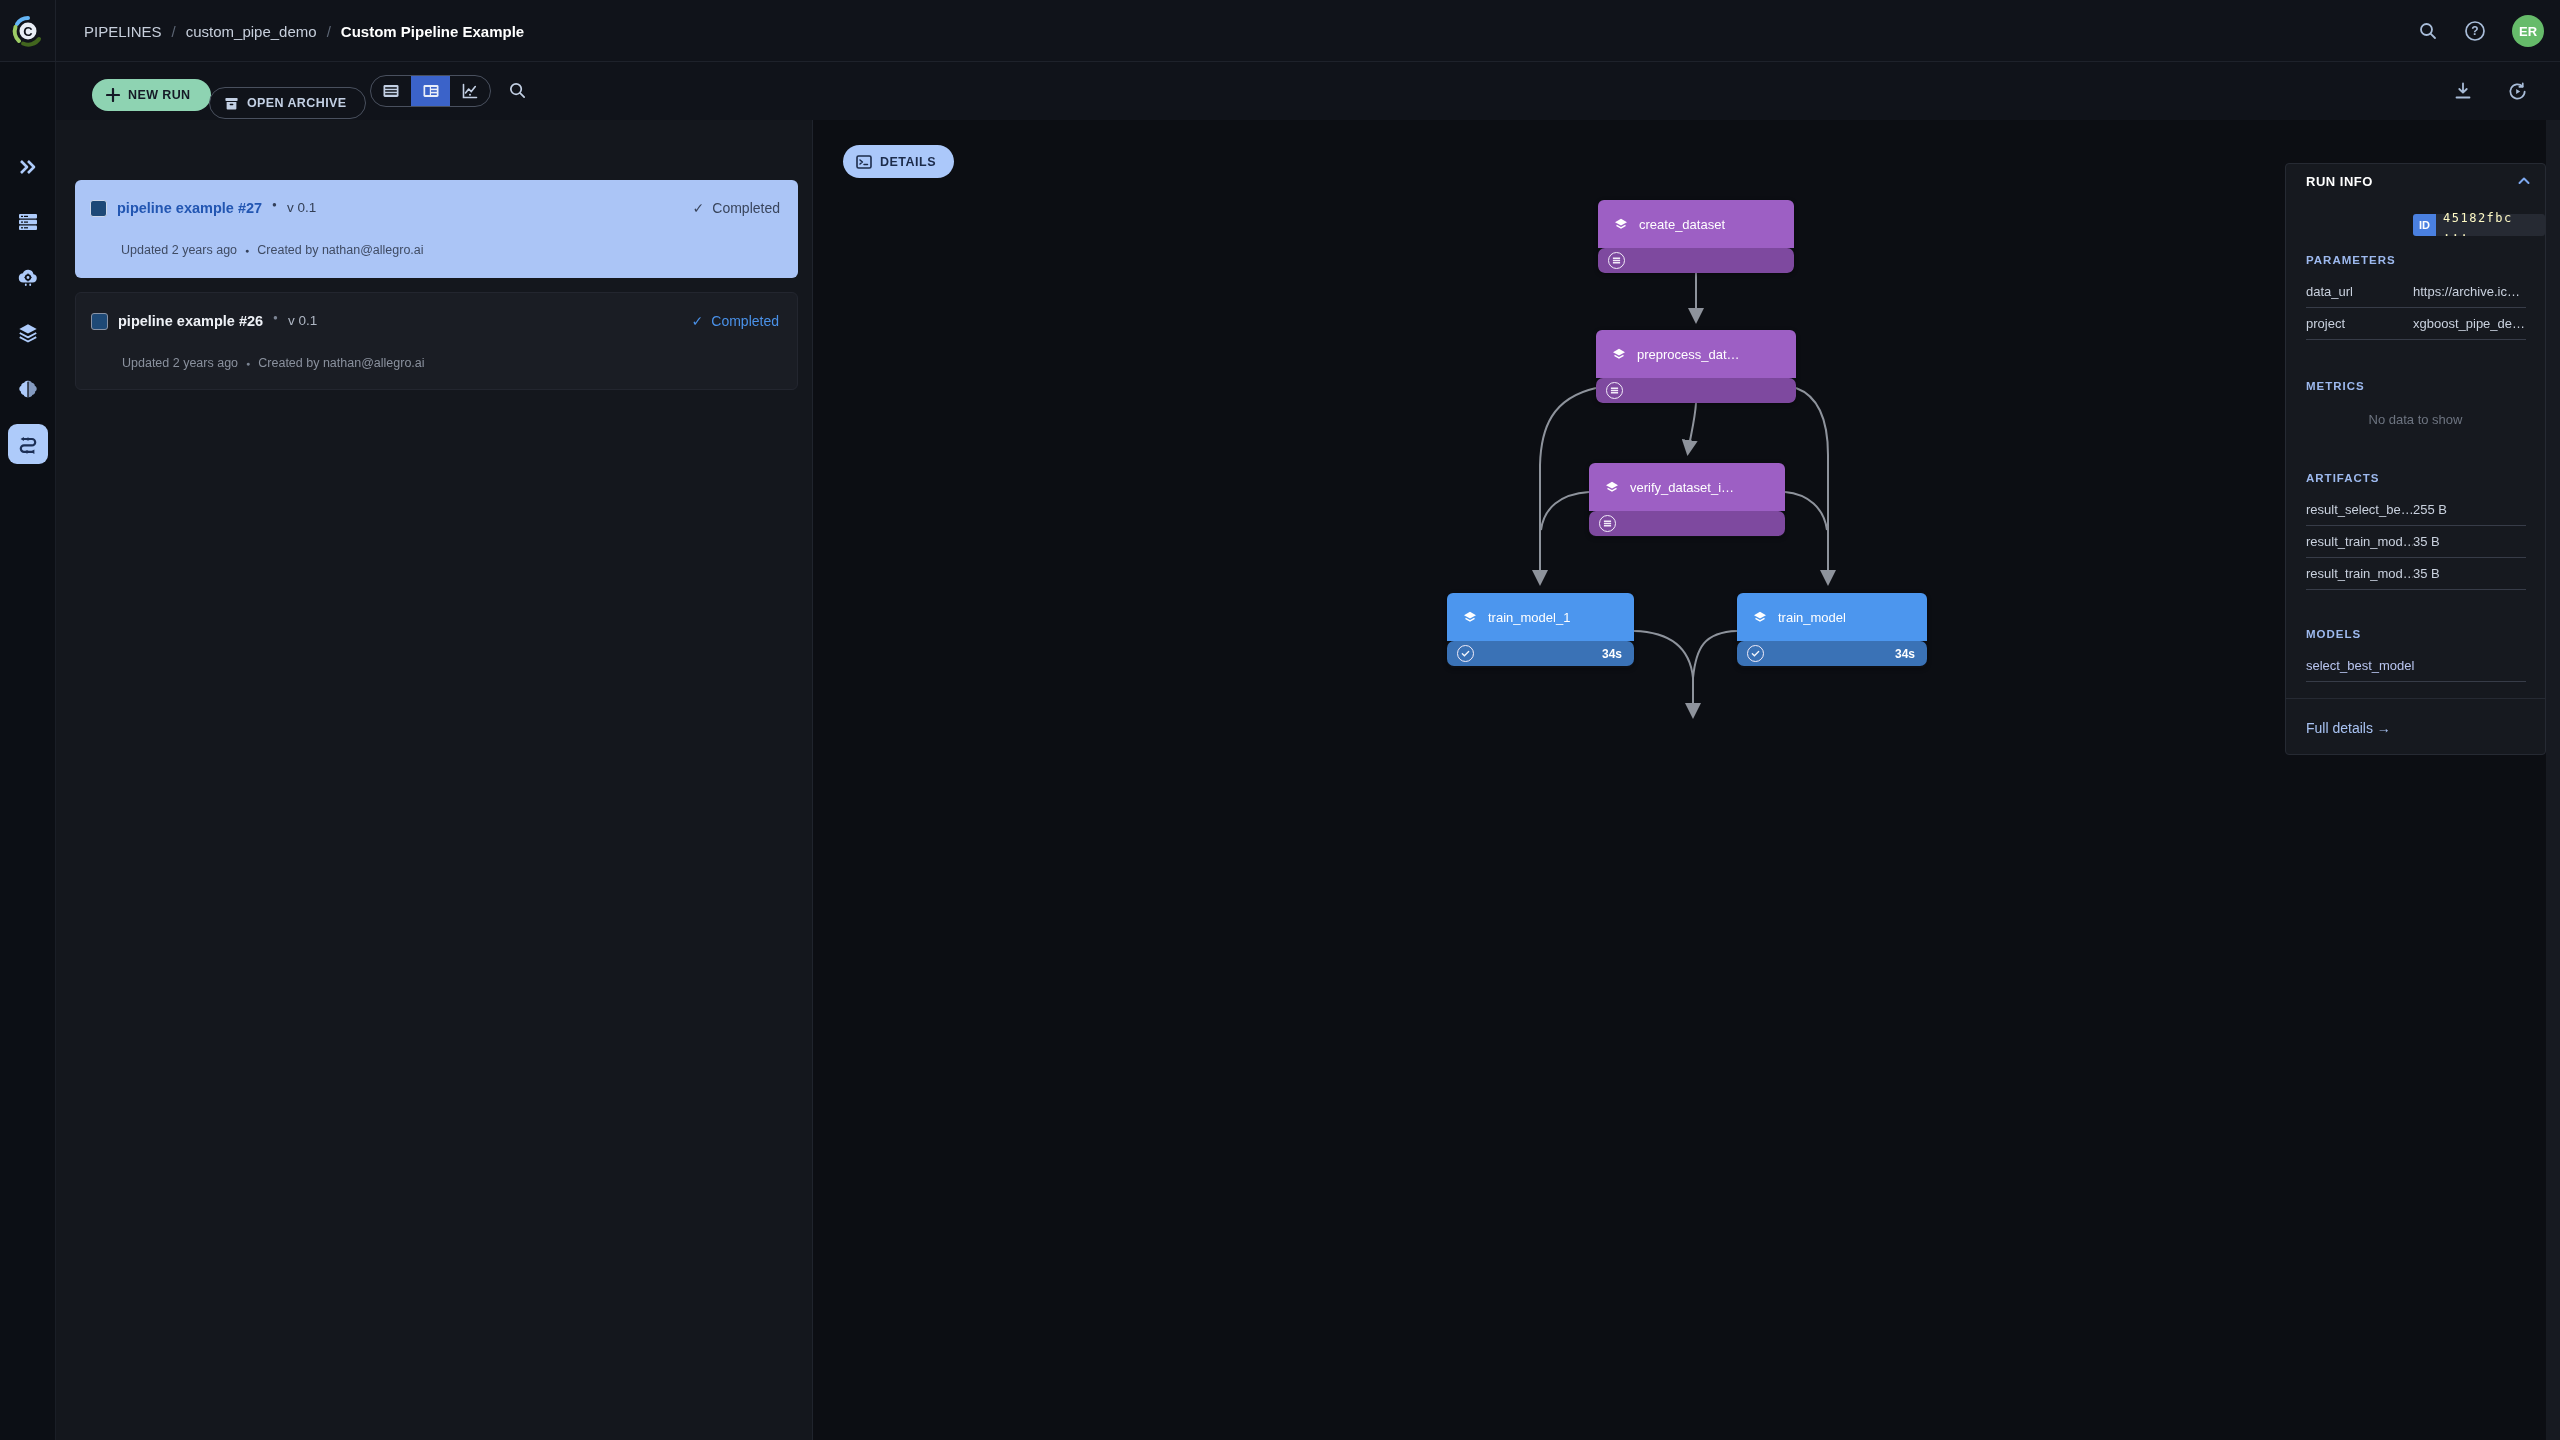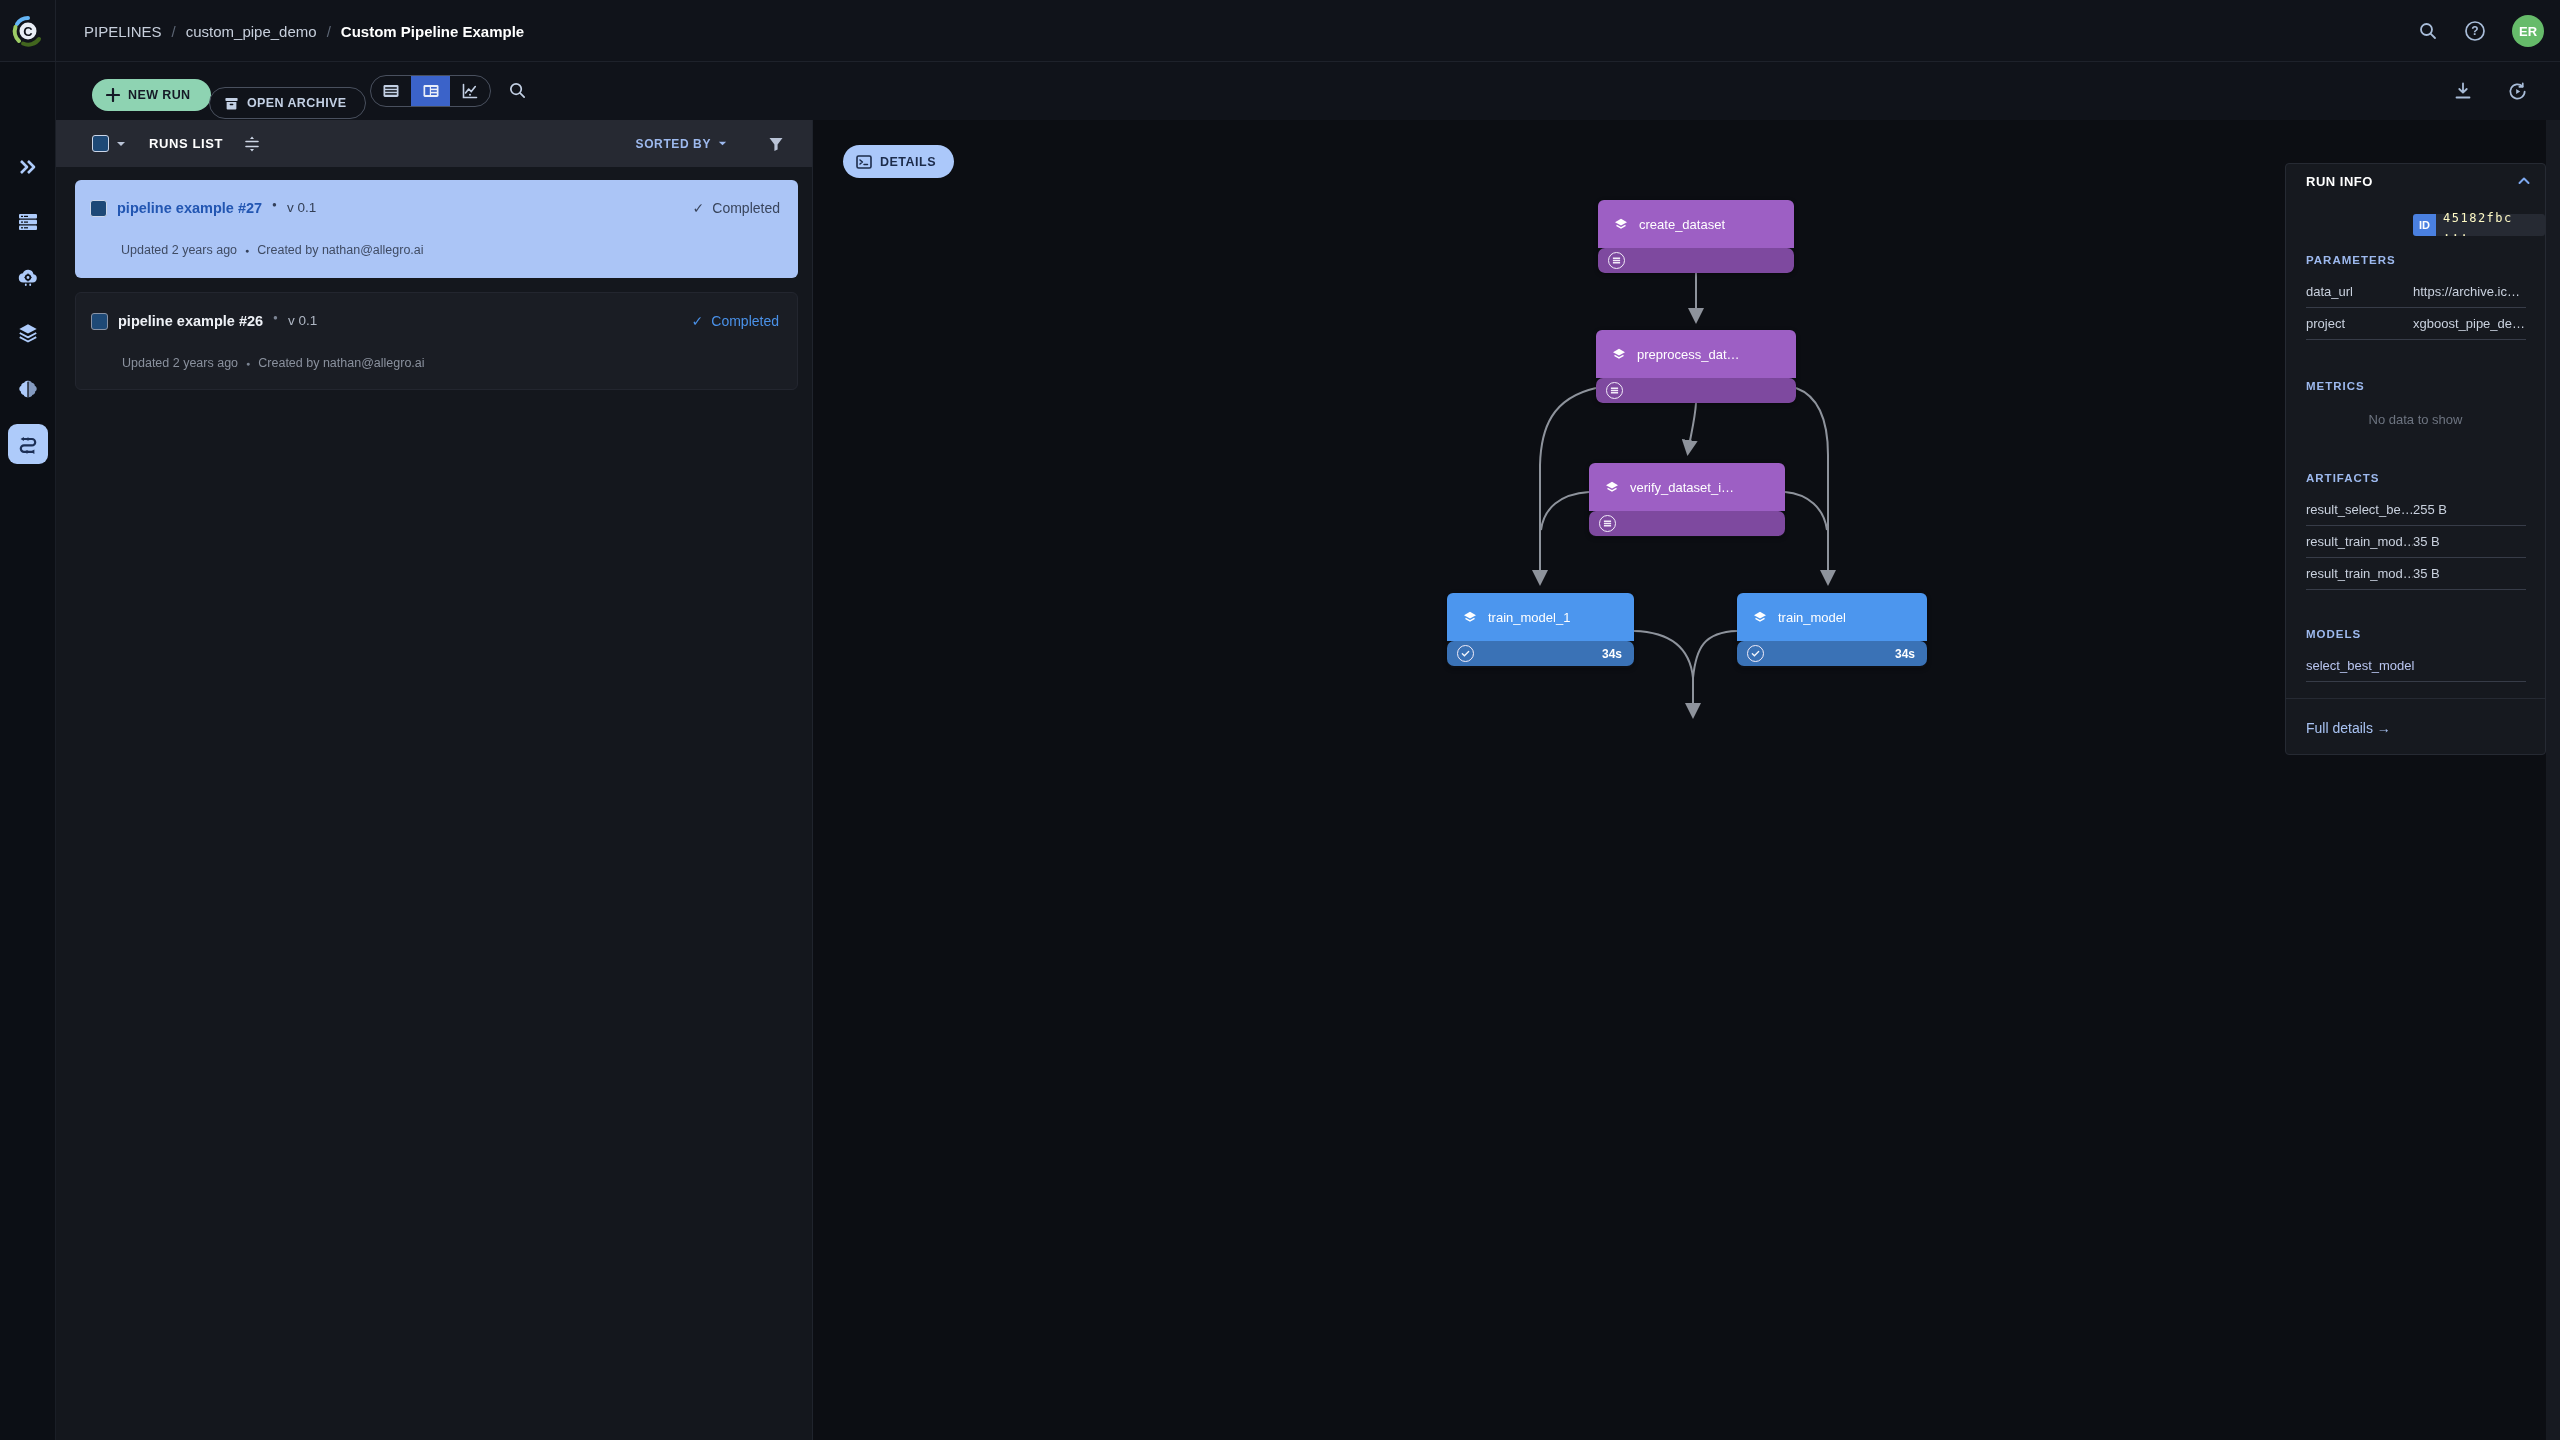--- a/index.html
+++ b/index.html
@@ -271,40 +271,20 @@
         <svg width="21" height="21" viewBox="0 0 22 22">
             <path d="M18.5 11a7.5 7.5 0 1 1-2.2-5.3" stroke="#a9bdd9" stroke-width="1.8" fill="none" stroke-linecap="round"></path>
             <path d="M16.5 2.5v3.6h-3.6" stroke="#a9bdd9" stroke-width="1.8" fill="none" stroke-linecap="round" stroke-linejoin="round"></path>
             <path d="M9.6 8.4l4.2 2.6-4.2 2.6z" fill="#a9bdd9"></path>
           </svg>
       </span>
     </div>
   </div>
 
   <div class="runs-panel">
-    <div class="runs-header">
-      <span class="cb"></span>
-      <svg width="12" height="12" viewBox="0 0 12 12" style="margin-left:6px">
-          <path d="M2 4l4 4 4-4z" fill="#b9c3d6"></path>
-        </svg>
-      <span class="runs-title">RUNS LIST</span>
-      <svg width="18" height="18" viewBox="0 0 18 18" style="margin-left:20px">
-          <path d="M3 6.5h12M3 11.5h12" stroke="#cdd6e6" stroke-width="1.6" stroke-linecap="round"></path>
-          <path d="M9 1.5l-2 2.5h4zM9 16.5l-2-2.5h4z" fill="#cdd6e6"></path>
-        </svg>
-      <span class="sortedby">
-        <span>SORTED BY</span>
-        <svg width="11" height="11" viewBox="0 0 12 12">
-            <path d="M2 4l4 4 4-4z" fill="#9db9ee"></path>
-          </svg>
-      </span>
-      <svg class="funnel" width="16" height="16" viewBox="0 0 16 16">
-          <path d="M1.5 2h13L9.6 8.5v5L6.4 15V8.5z" fill="#b9c3d6"></path>
-        </svg>
-    </div>
 
     <div class="run-card selected" style="top:60px">
       <div class="rc-row1">
         <span class="cb"></span>
         <span class="rc-title">pipeline example #27</span>
         <span class="rc-dot">●</span>
         <span class="rc-ver">v 0.1</span>
         <span class="rc-status">
           <span>✓</span>
           <span>Completed</span>

